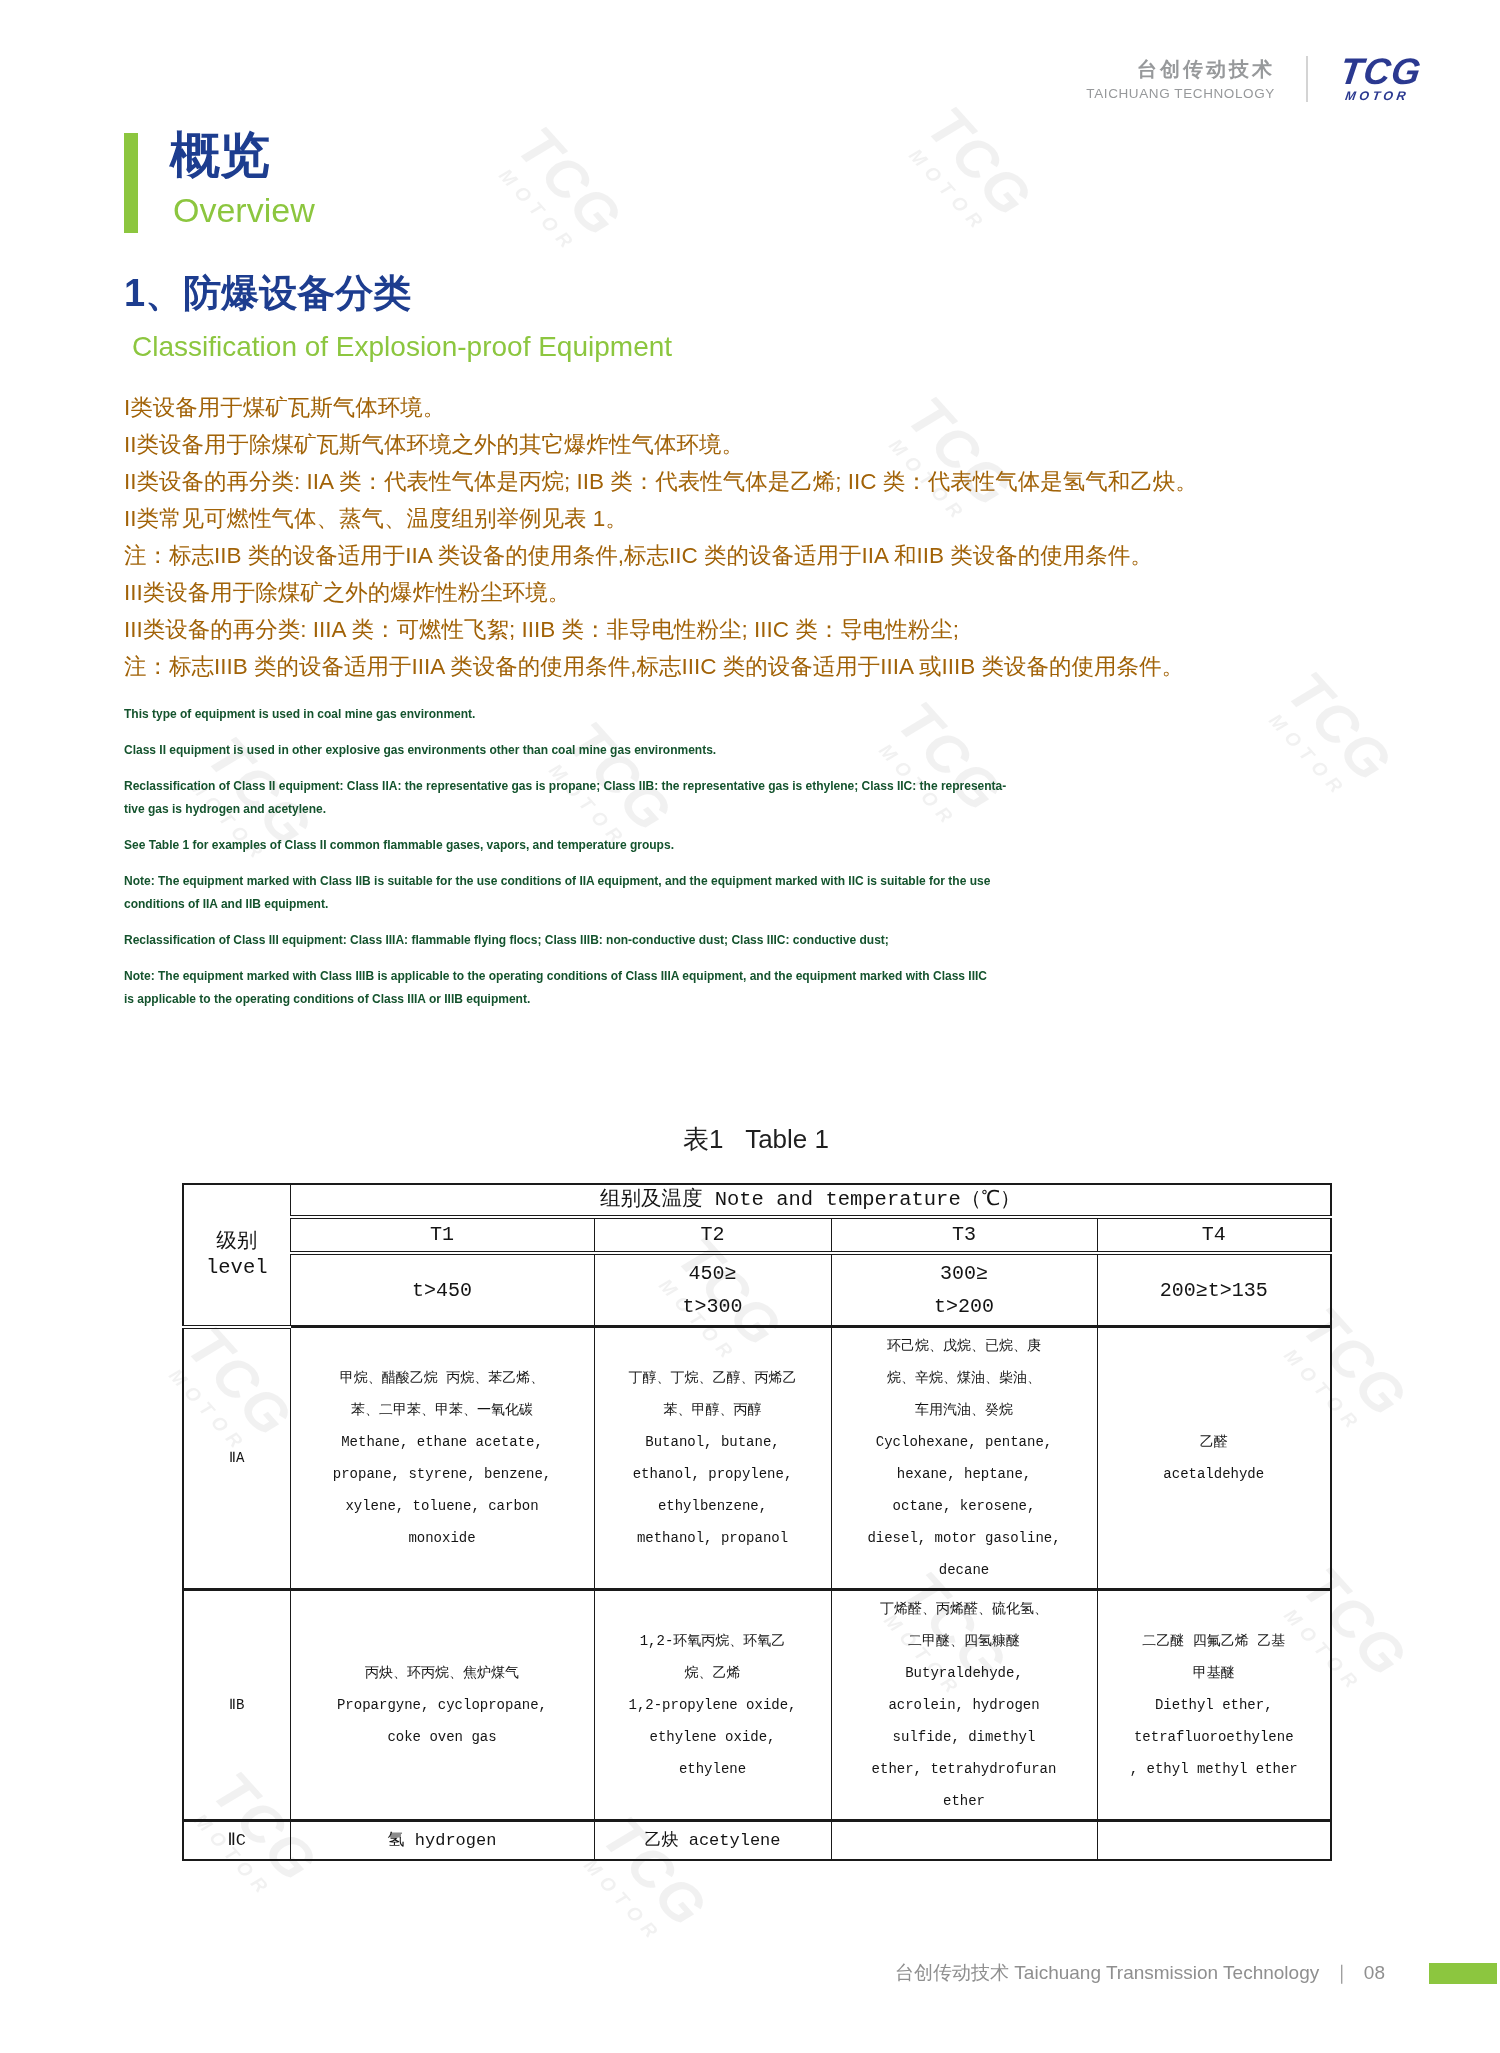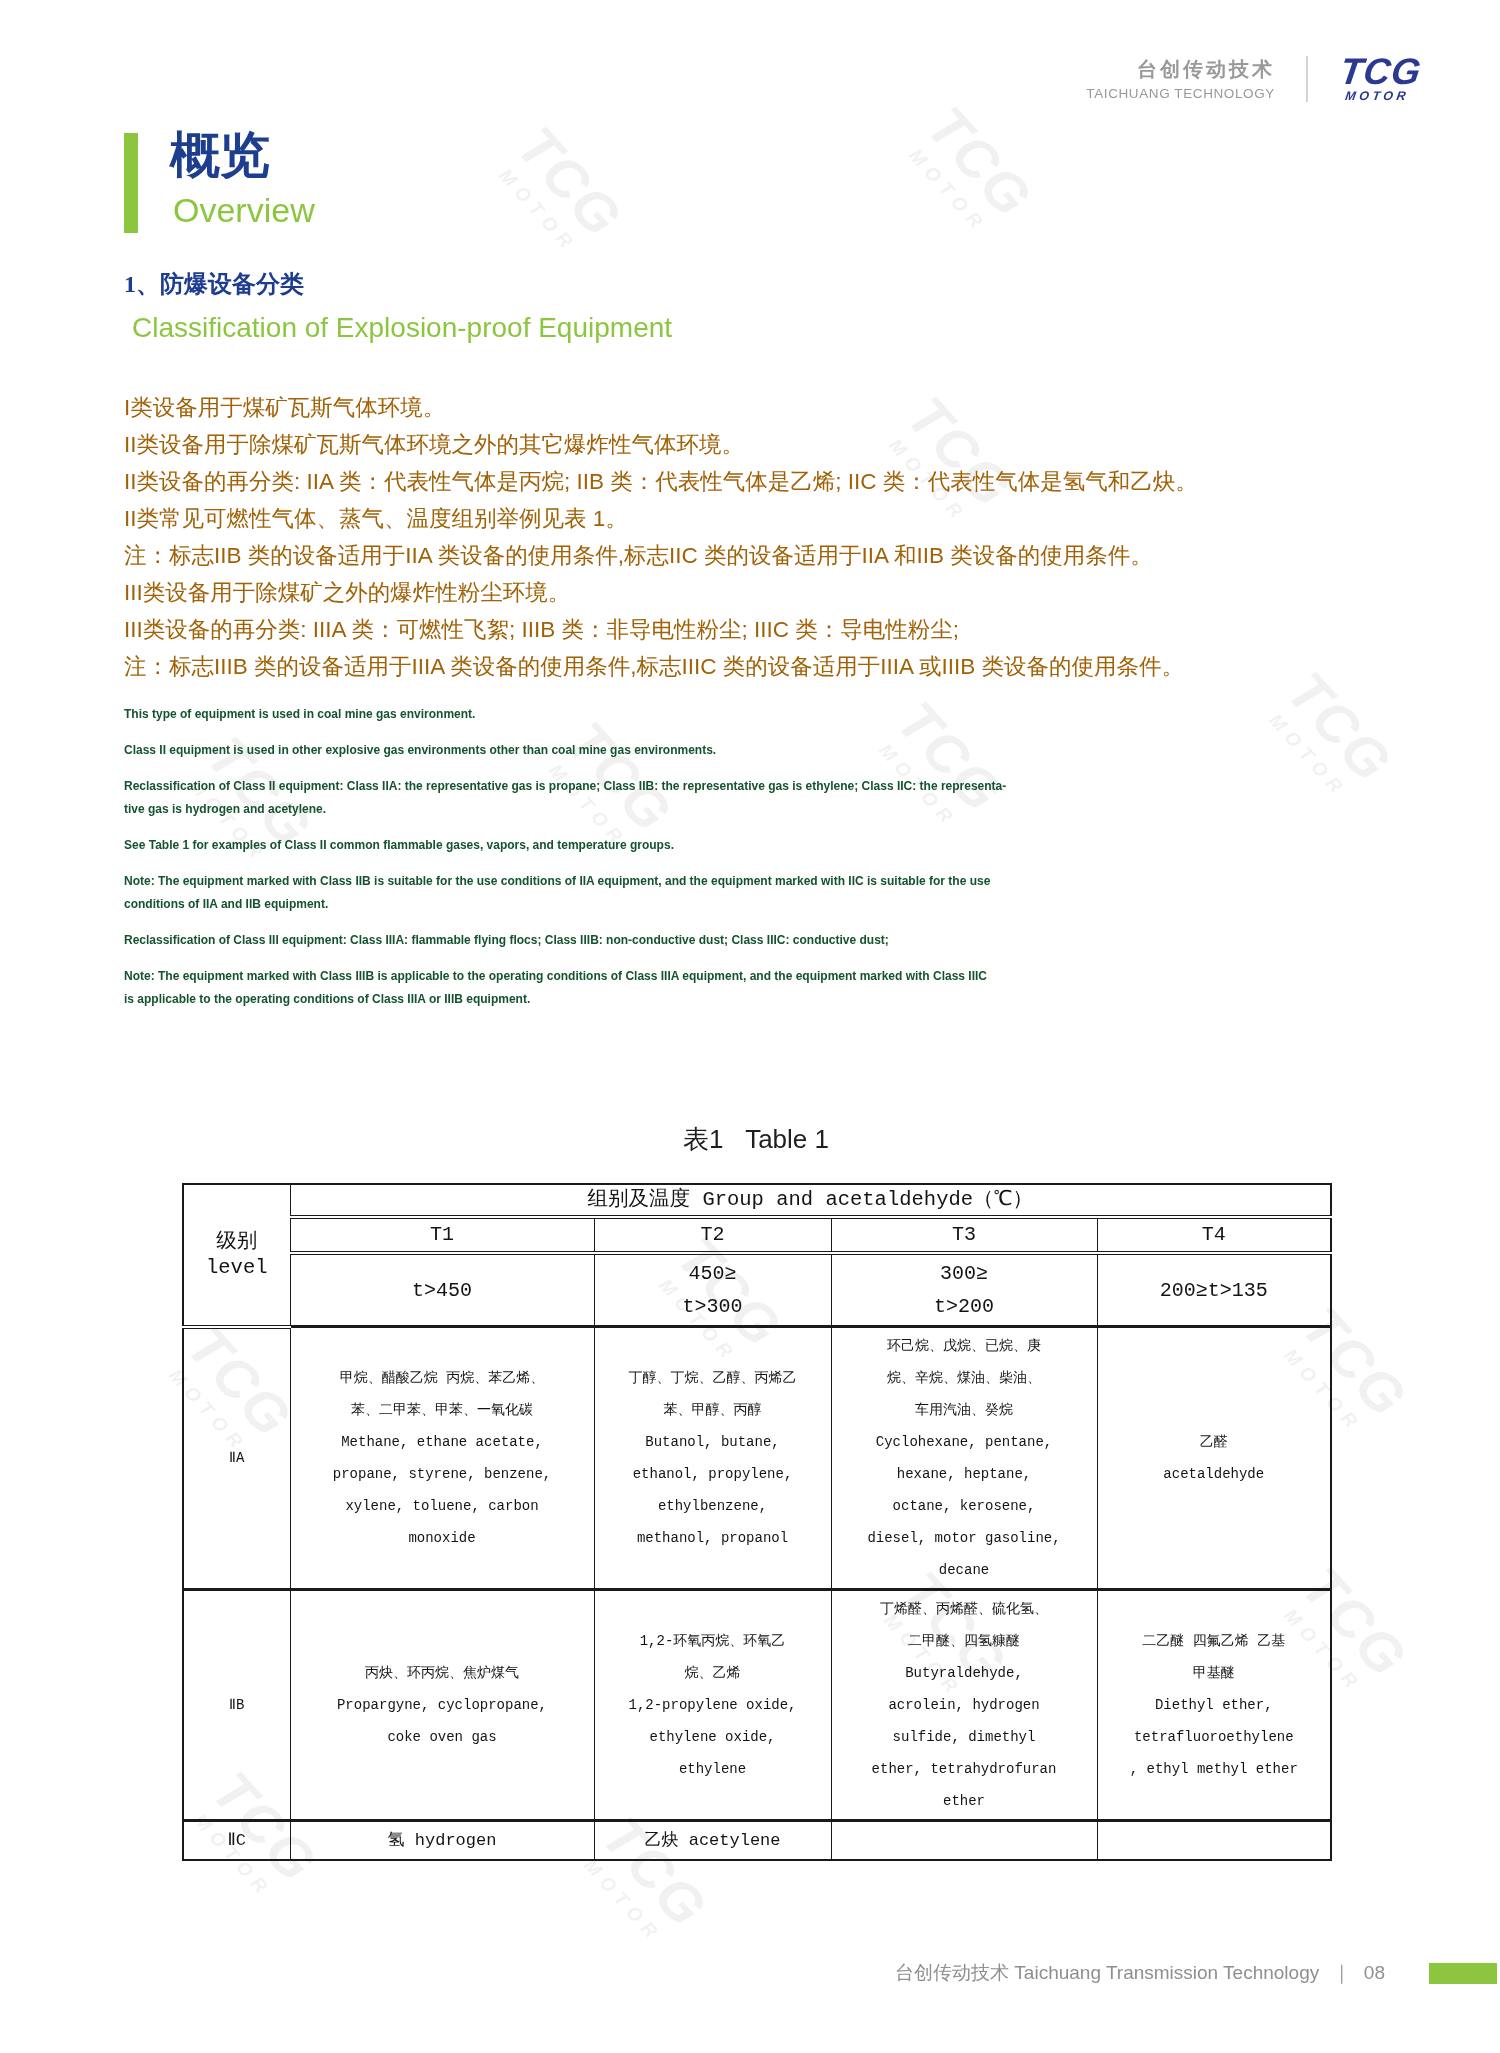--- a/index.html
+++ b/index.html
@@ -29,21 +29,21 @@
   .logo-tcg { font-size:37px; font-weight:900; font-style:italic; color:#2b3990; line-height:0.85; letter-spacing:1px; }
   .logo-motor { font-size:12.5px; font-weight:900; font-style:italic; color:#2b3990; letter-spacing:3.5px; margin-top:2px; }
 
   
   .accent-bar { position:absolute; left:124px; top:133px; width:14px; height:100px; background:var(--green,#8cc63f); }
   .title-zh { position:absolute; left:170px; top:128px; font-size:50px; font-weight:700; color:var(--blue,#1d3d8f); line-height:1.1; }
   .title-en { position:absolute; left:173px; top:193px; font-size:34px; font-weight:400; color:var(--green,#8cc63f); line-height:1.05; }
 
   
   .section { position:absolute; left:124px; top:268px; }
-  .section-zh { font-size:24px; font-weight:700; color:var(--blue,#1d3d8f);font-family:Liberation Serif, serif; }
+  .section-zh { font-size:38px; font-weight:700; color:var(--blue,#1d3d8f); }
   .section-en { font-size:28px; font-weight:400; color:var(--green,#8cc63f); margin-top:12px;margin-left:8px; }
 
   
   .zh-block { position:absolute; left:124px; top:389px; width:1292px; }
   .zh-block p { margin:0; font-size:22.5px; line-height:37px; color:#a16207; font-weight:500; }
 
   
   .en-block { position:absolute; left:124px; top:703px; width:1290px; }
   .en-block p { margin:0 0 13px 0; font-size:12px; line-height:23px; color:#14532d;
                 white-space:pre-line; text-align:justify;font-weight:bold; }
@@ -192,21 +192,21 @@
         <col style="width:107px">
           <col style="width:304px">
           <col style="width:237px">
           <col style="width:266px">
           <col style="width:234px">
       </colgroup>
       <tbody>
         <tr class="hdr1" style="height:29px">
           <td class="lvl" rowspan="3">级别
 level</td>
-          <td colspan="4">组别及温度 Group and acetaldehyde（℃）</td>
+          <td colspan="4">组别及温度 Note and temperature（℃）</td>
         </tr>
         <tr class="hdr2" style="height:31px">
           <td>T1</td>
           <td>T2</td>
           <td>T3</td>
           <td>T4</td>
         </tr>
         <tr class="hdr3" style="height:66px">
           <td>t&gt;450</td>
           <td>450≥

